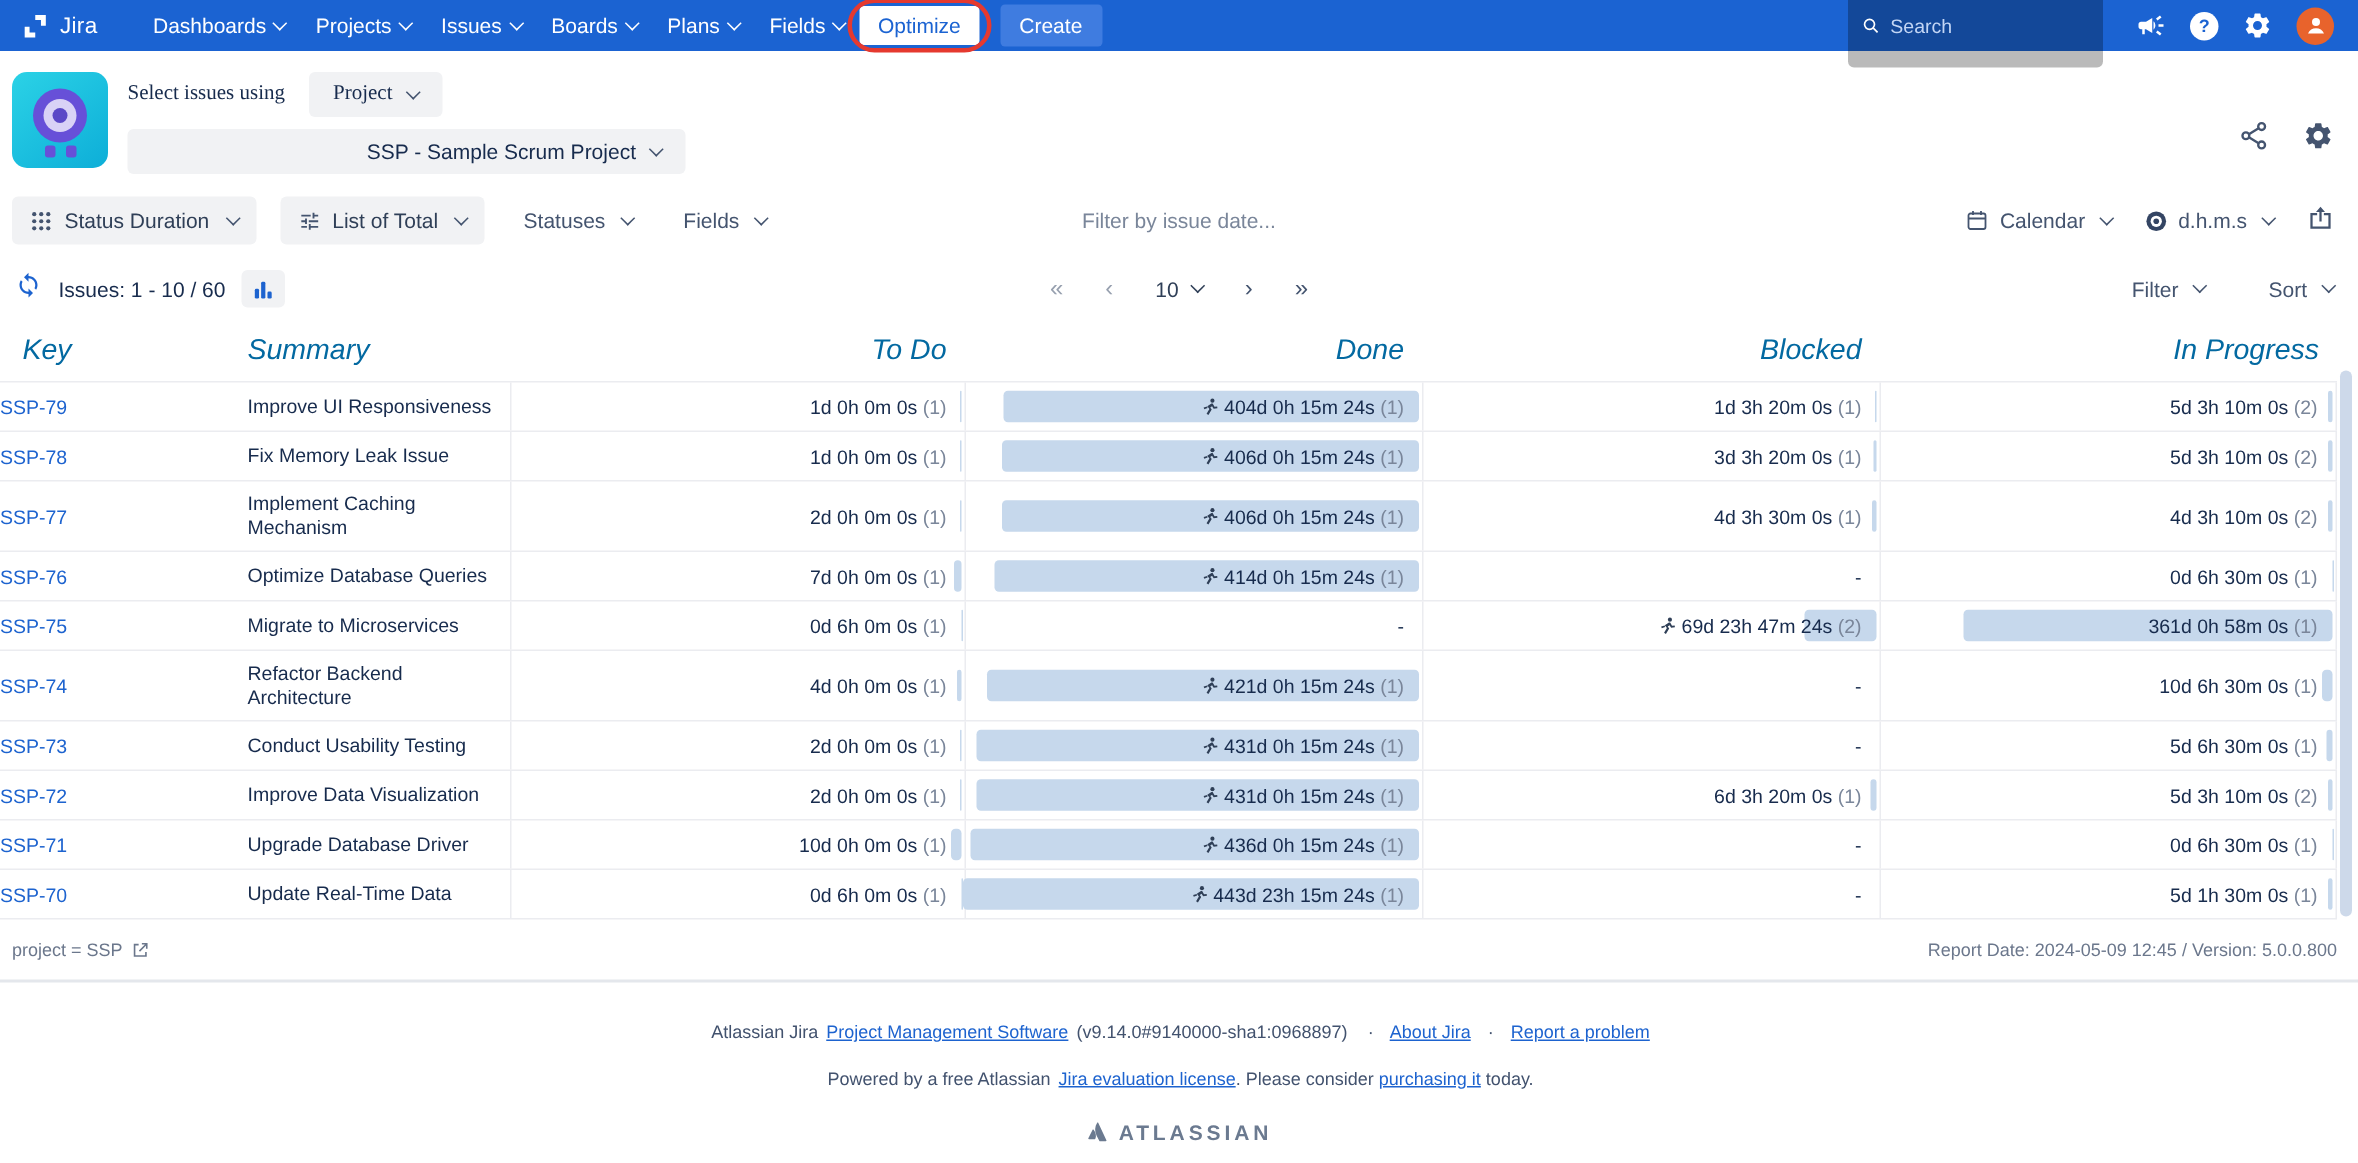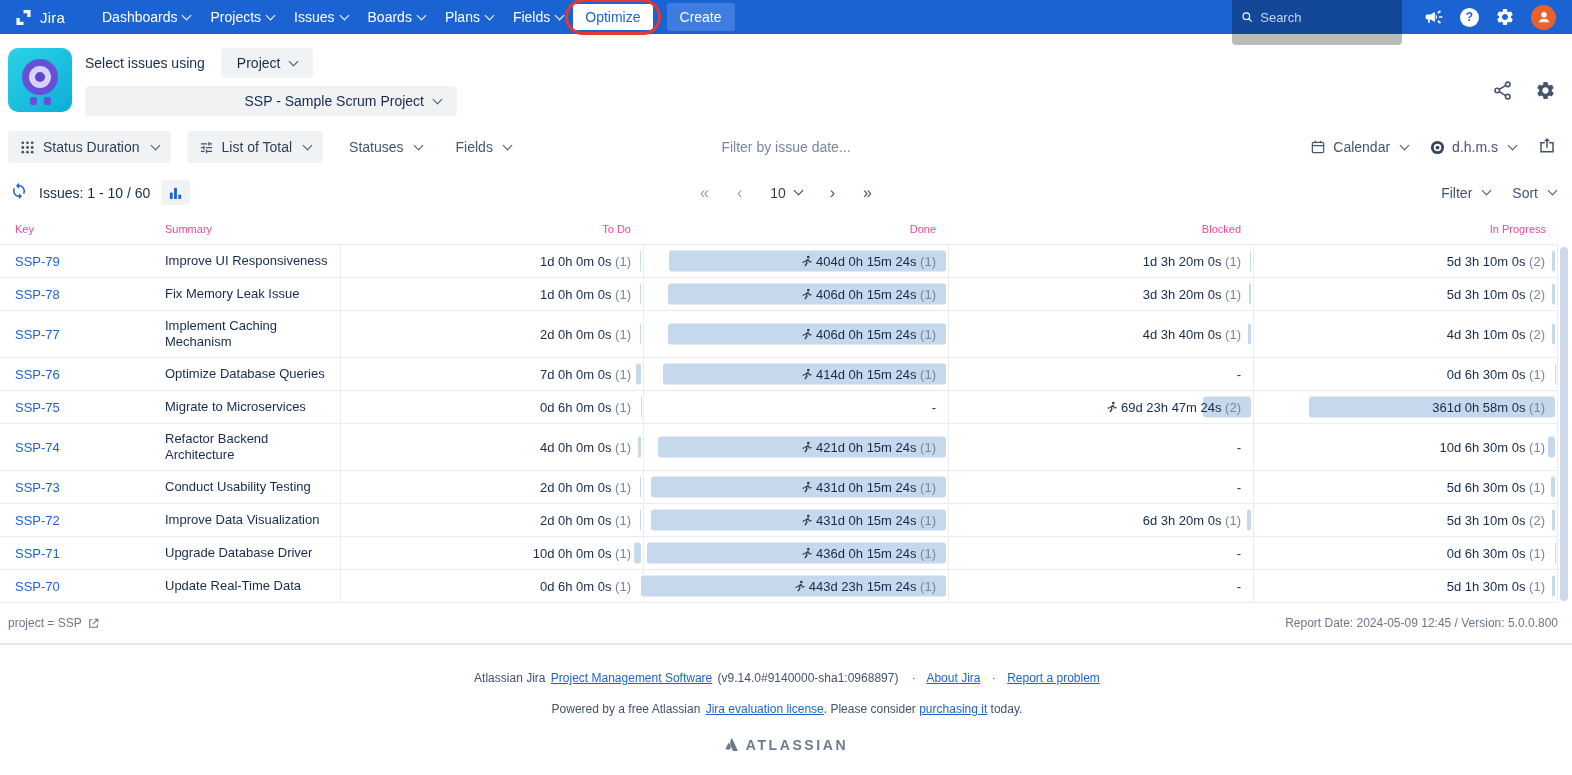--- a/index.html
+++ b/index.html
@@ -44,21 +44,21 @@
     background:linear-gradient(140deg,#2bd2e6,#0daed8); position:relative; }
   .app-icon .lens-outer { position:absolute; left:14px; top:11px; width:36px; height:36px; border-radius:50%;
     background:#6750d8; }
   .app-icon .lens-mid { position:absolute; left:21px; top:18px; width:22px; height:22px; border-radius:50%;
     background:#d9d2f6; }
   .app-icon .lens-core { position:absolute; left:27px; top:24px; width:10px; height:10px; border-radius:50%;
     background:#5b48c7; }
   .app-icon .foot { position:absolute; bottom:7px; width:7px; height:8px; border-radius:2px; background:#6750d8; }
   .app-icon .foot.l { left:22px; } .app-icon .foot.r { left:36px; }
   .selector-block { display:flex; flex-direction:column; gap:8px; }
-  .selector-row1 { display:flex; align-items:center; gap:16px; }
+  .selector-row1 { display:flex; align-items:center; gap:16px;font-family:Liberation Serif, serif; }
   .select-label { font-size:14px; color:#172b4d; }
   .dd { background:#f1f2f4; border-radius:4px; padding:7px 16px; font-size:14px; color:#172b4d;
     display:flex; align-items:center; }
   .dd .chev { margin-left:10px; color:#44546f; }
   .dd-project { width:372px; justify-content:flex-end; text-align:left; }
   .header-actions { margin-left:auto; display:flex; gap:22px; align-items:center; color:#44546f; margin-top:32px; }
 
   
   .toolbar { display:flex; align-items:center; padding:6px 16px 8px 8px; position:relative; height:44px; }
   .tb-pill { background:#f1f2f4; border-radius:4px; padding:8px 12px; display:flex; align-items:center; gap:8px;
@@ -71,32 +71,32 @@
 
   
   .pagebar { display:flex; align-items:center; padding:10px 16px 12px 10px; position:relative; }
   .pb-left { display:flex; align-items:center; gap:11px; }
   .issues-count { font-size:14px; color:#172b4d; }
   .chart-btn { background:#f1f2f4; border-radius:4px; padding:5px 7px; display:flex; align-items:center; }
   .pb-center { position:absolute; left:50%; transform:translateX(-50%); display:flex; align-items:center;
     gap:28px; font-size:16px; color:#44546f; }
   .pg-nav.disabled { color:#97a0af; }
   .pg-size { display:flex; align-items:center; gap:9px; font-size:14px; color:#2f3f57; }
-  .pb-right { margin-left:auto; display:flex; align-items:center; gap:22px; font-size:14px; color:#44546f; }
+  .pb-right { margin-left:auto; display:flex; align-items:center; gap:42px; font-size:14px; color:#44546f; }
 
   
   .report-table { width:1558px; position:relative; }
   .row-grid { display:grid; grid-template-columns:165px 175px 303px 305px 305px 305px; }
   .thead { border-bottom:1px solid #ebecf0; }
-  .th { font-size:11px; color:#ec4899; padding:6px 0 9px; }
+  .th { font-size:19px; color:#0369a1; padding:6px 0 9px;font-style:italic; }
   .th-key { padding-left:15px; }
   .th-num { text-align:right; padding-right:12px; }
   .trow { border-bottom:1px solid #ebecf0; min-height:33px; }
   .td { display:flex; align-items:center; font-size:13px; color:#172b4d; }
-  .td-key { padding-left:15px; }
+  .td-key { }
   .key-link { color:var(--link-blue,#1d63cf); text-decoration:none; }
   .td-summary { padding:7px 8px 7px 0; line-height:16px; }
   .td-summary .narrow { display:inline-block; max-width:135px; }
   .td-num { position:relative; justify-content:flex-end; padding-right:12px; border-left:1px solid #ebecf0; }
   .td-num.last { border-right:1px solid #ebecf0; }
   .bar { position:absolute; right:2px; top:50%; transform:translateY(-50%); height:21px;
     background:var(--bar-fill,#c6d8ec); border-radius:3px; }
   .val { position:relative; display:flex; align-items:center; white-space:nowrap; z-index:1; }
   .val .runner { display:flex; align-items:center; margin-right:3px; }
   .count { color:#7a869a; }
@@ -446,21 +446,21 @@
                 <path d="m5.9 7.3-2.9 1 .5 1.4 2.7-1z"></path>
               </svg>
             </span>
             <span>406d 0h 15m 24s</span>
             <span class="count">&nbsp;(1)</span>
           </span>
         </div>
     <div class="td td-num">
           <span class="bar" style="width: 0.93%;"></span>
           <span class="val">
-            <span>4d 3h 40m 0s</span>
+            <span>4d 3h 30m 0s</span>
             <span class="count">&nbsp;(1)</span>
           </span>
         </div>
     <div class="td td-num last">
           <span class="bar" style="width: 0.93%;"></span>
           <span class="val">
             <span>4d 3h 10m 0s</span>
             <span class="count">&nbsp;(2)</span>
           </span>
         </div>

